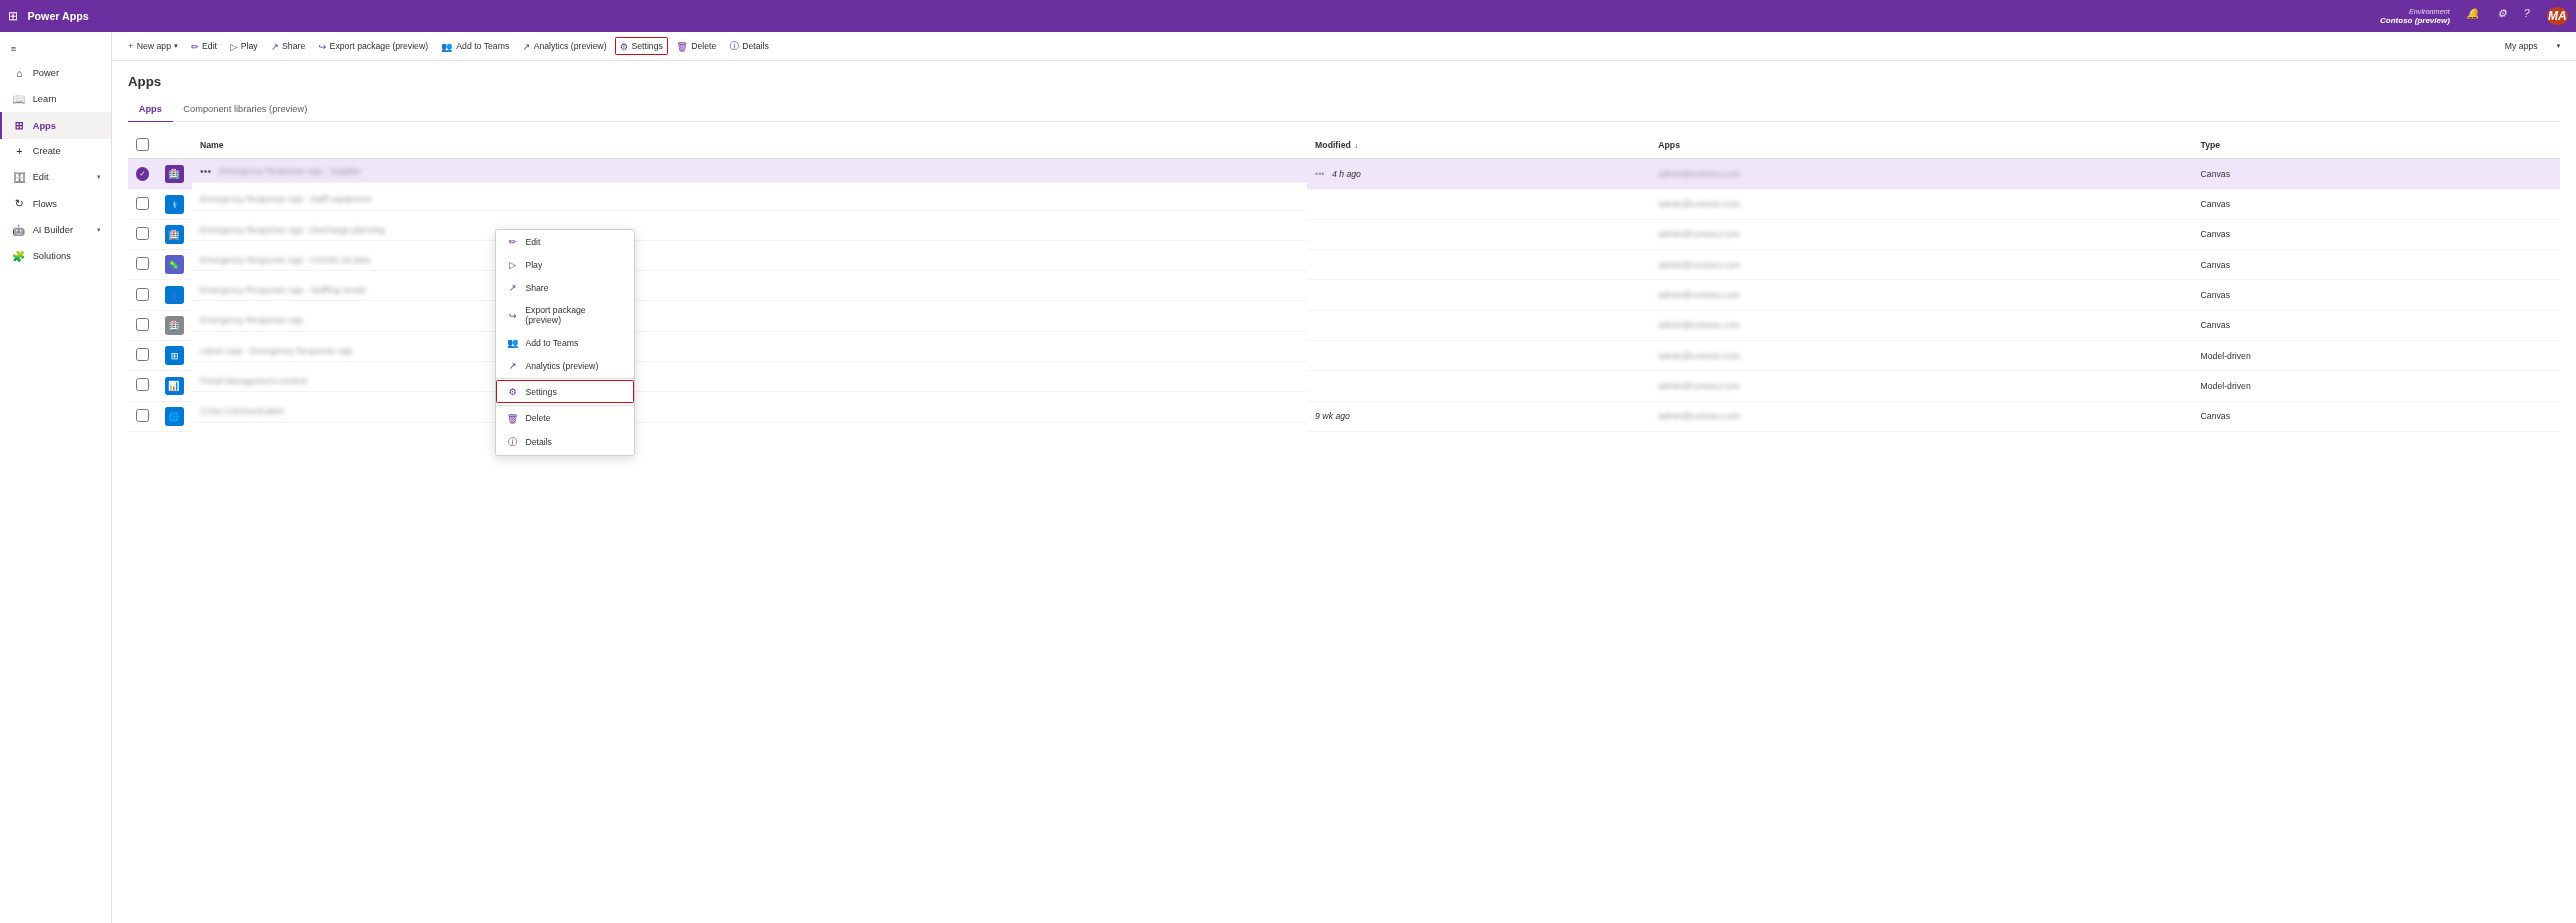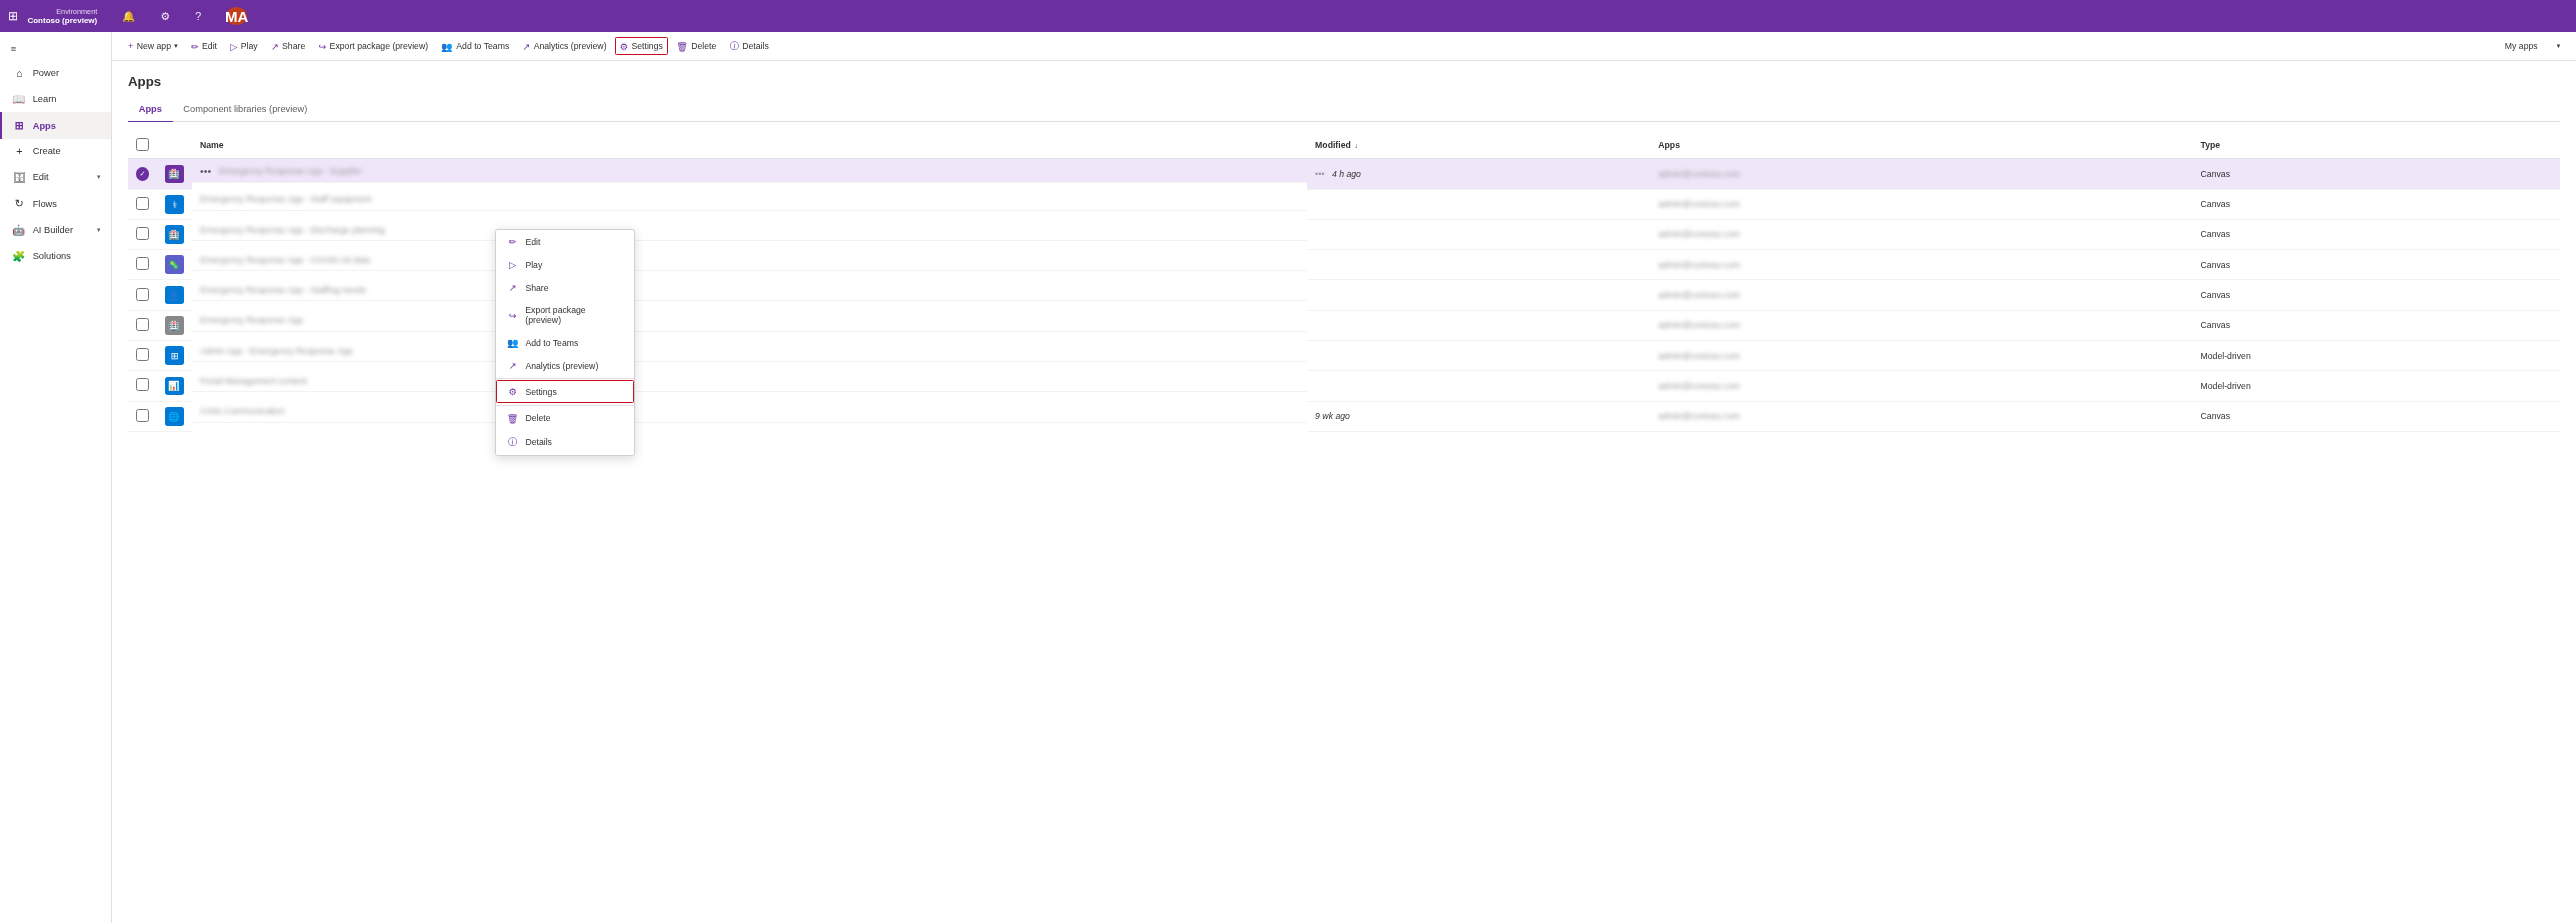--- a/index.html
+++ b/index.html
@@ -24,44 +24,44 @@
       margin-right: 2.7px;
     }
     .topbar-title {
       color: #fff;
       font-size: 10.7px;
       font-weight: 600;
       flex: 1;
     }
     .topbar-right {
       display: flex;
-      align-items: center;
-      gap: 25px;
+      gap: 17px;
       color: #fff;
+      font-style: italic;
     }
     .topbar-env {
       display: flex;
       flex-direction: column;
       align-items: flex-end;
       font-size: 7.3px;
     }
     .topbar-env-label { opacity: 0.8; }
     .topbar-env-name { font-weight: 600; font-size: 8px; }
     .topbar-icon {
       font-size: 10.7px;
       cursor: pointer;
       opacity: 0.9;
     }
     .topbar-avatar {
       width: 21.3px; height: 18px;
       border-radius: 50%;
       background: #c43e1c;
       color: #fff;
       display: flex; align-items: center; justify-content: center;
-      font-weight: 600; font-size: 15px;
+      font-weight: 600; font-size: 12px;
       cursor: pointer;
     }
 
     
     .layout {
       display: flex;
       margin-top: 32px;
       height: calc(100vh - 32px);
     }
 
@@ -247,20 +247,21 @@
       border-radius: 1.3px;
     }
     .ctx-icon { font-size: 9.3px; color: #6b2fa0; width: 12px; text-align: center; }
     .ctx-separator { height: 0.7px; background: #e0e0e0; margin: 1.3px 0; }
   </style>
 </head>
 <body>
 
 <div class="topbar">
   <span class="topbar-waffle">⊞</span>
+  <span class="topbar-title">Power Apps</span>
   <div class="topbar-right">
     <div class="topbar-env">
       <span class="topbar-env-label">Environment</span>
       <span class="topbar-env-name">Contoso (preview)</span>
     </div>
     <span class="topbar-icon">🔔</span>
     <span class="topbar-icon">⚙</span>
     <span class="topbar-icon">?</span>
     <div class="topbar-avatar">MA</div>
   </div>

